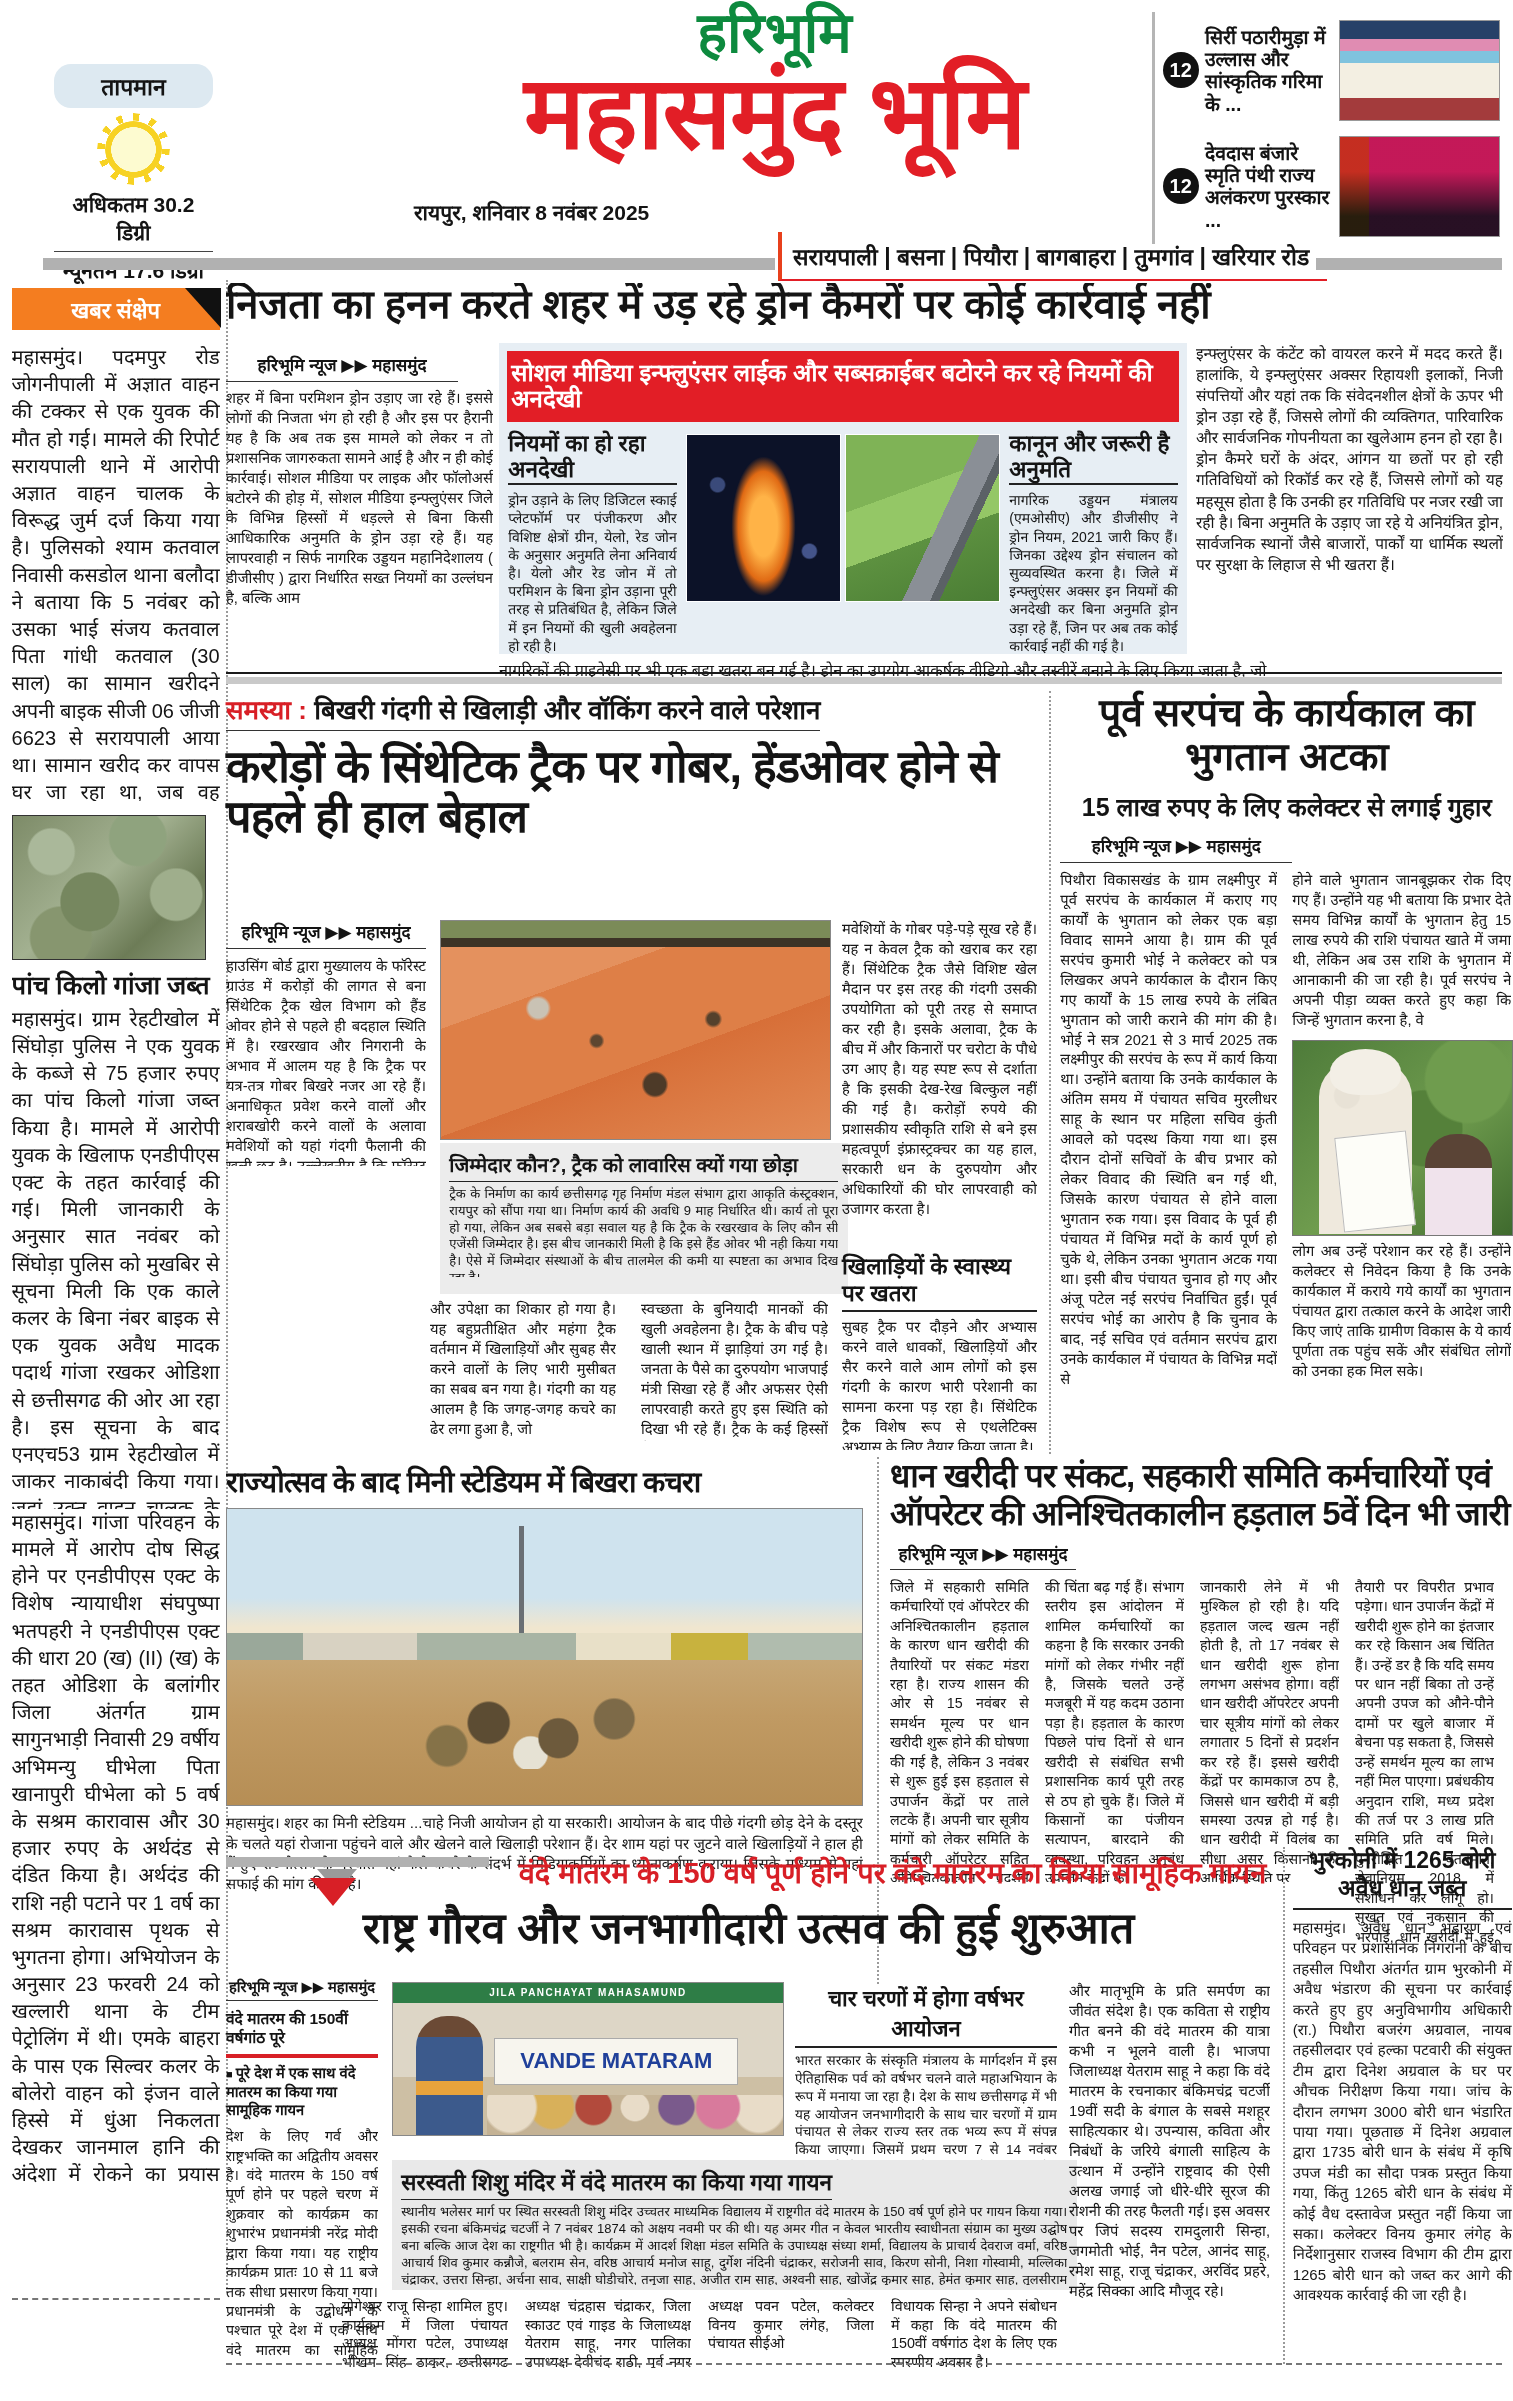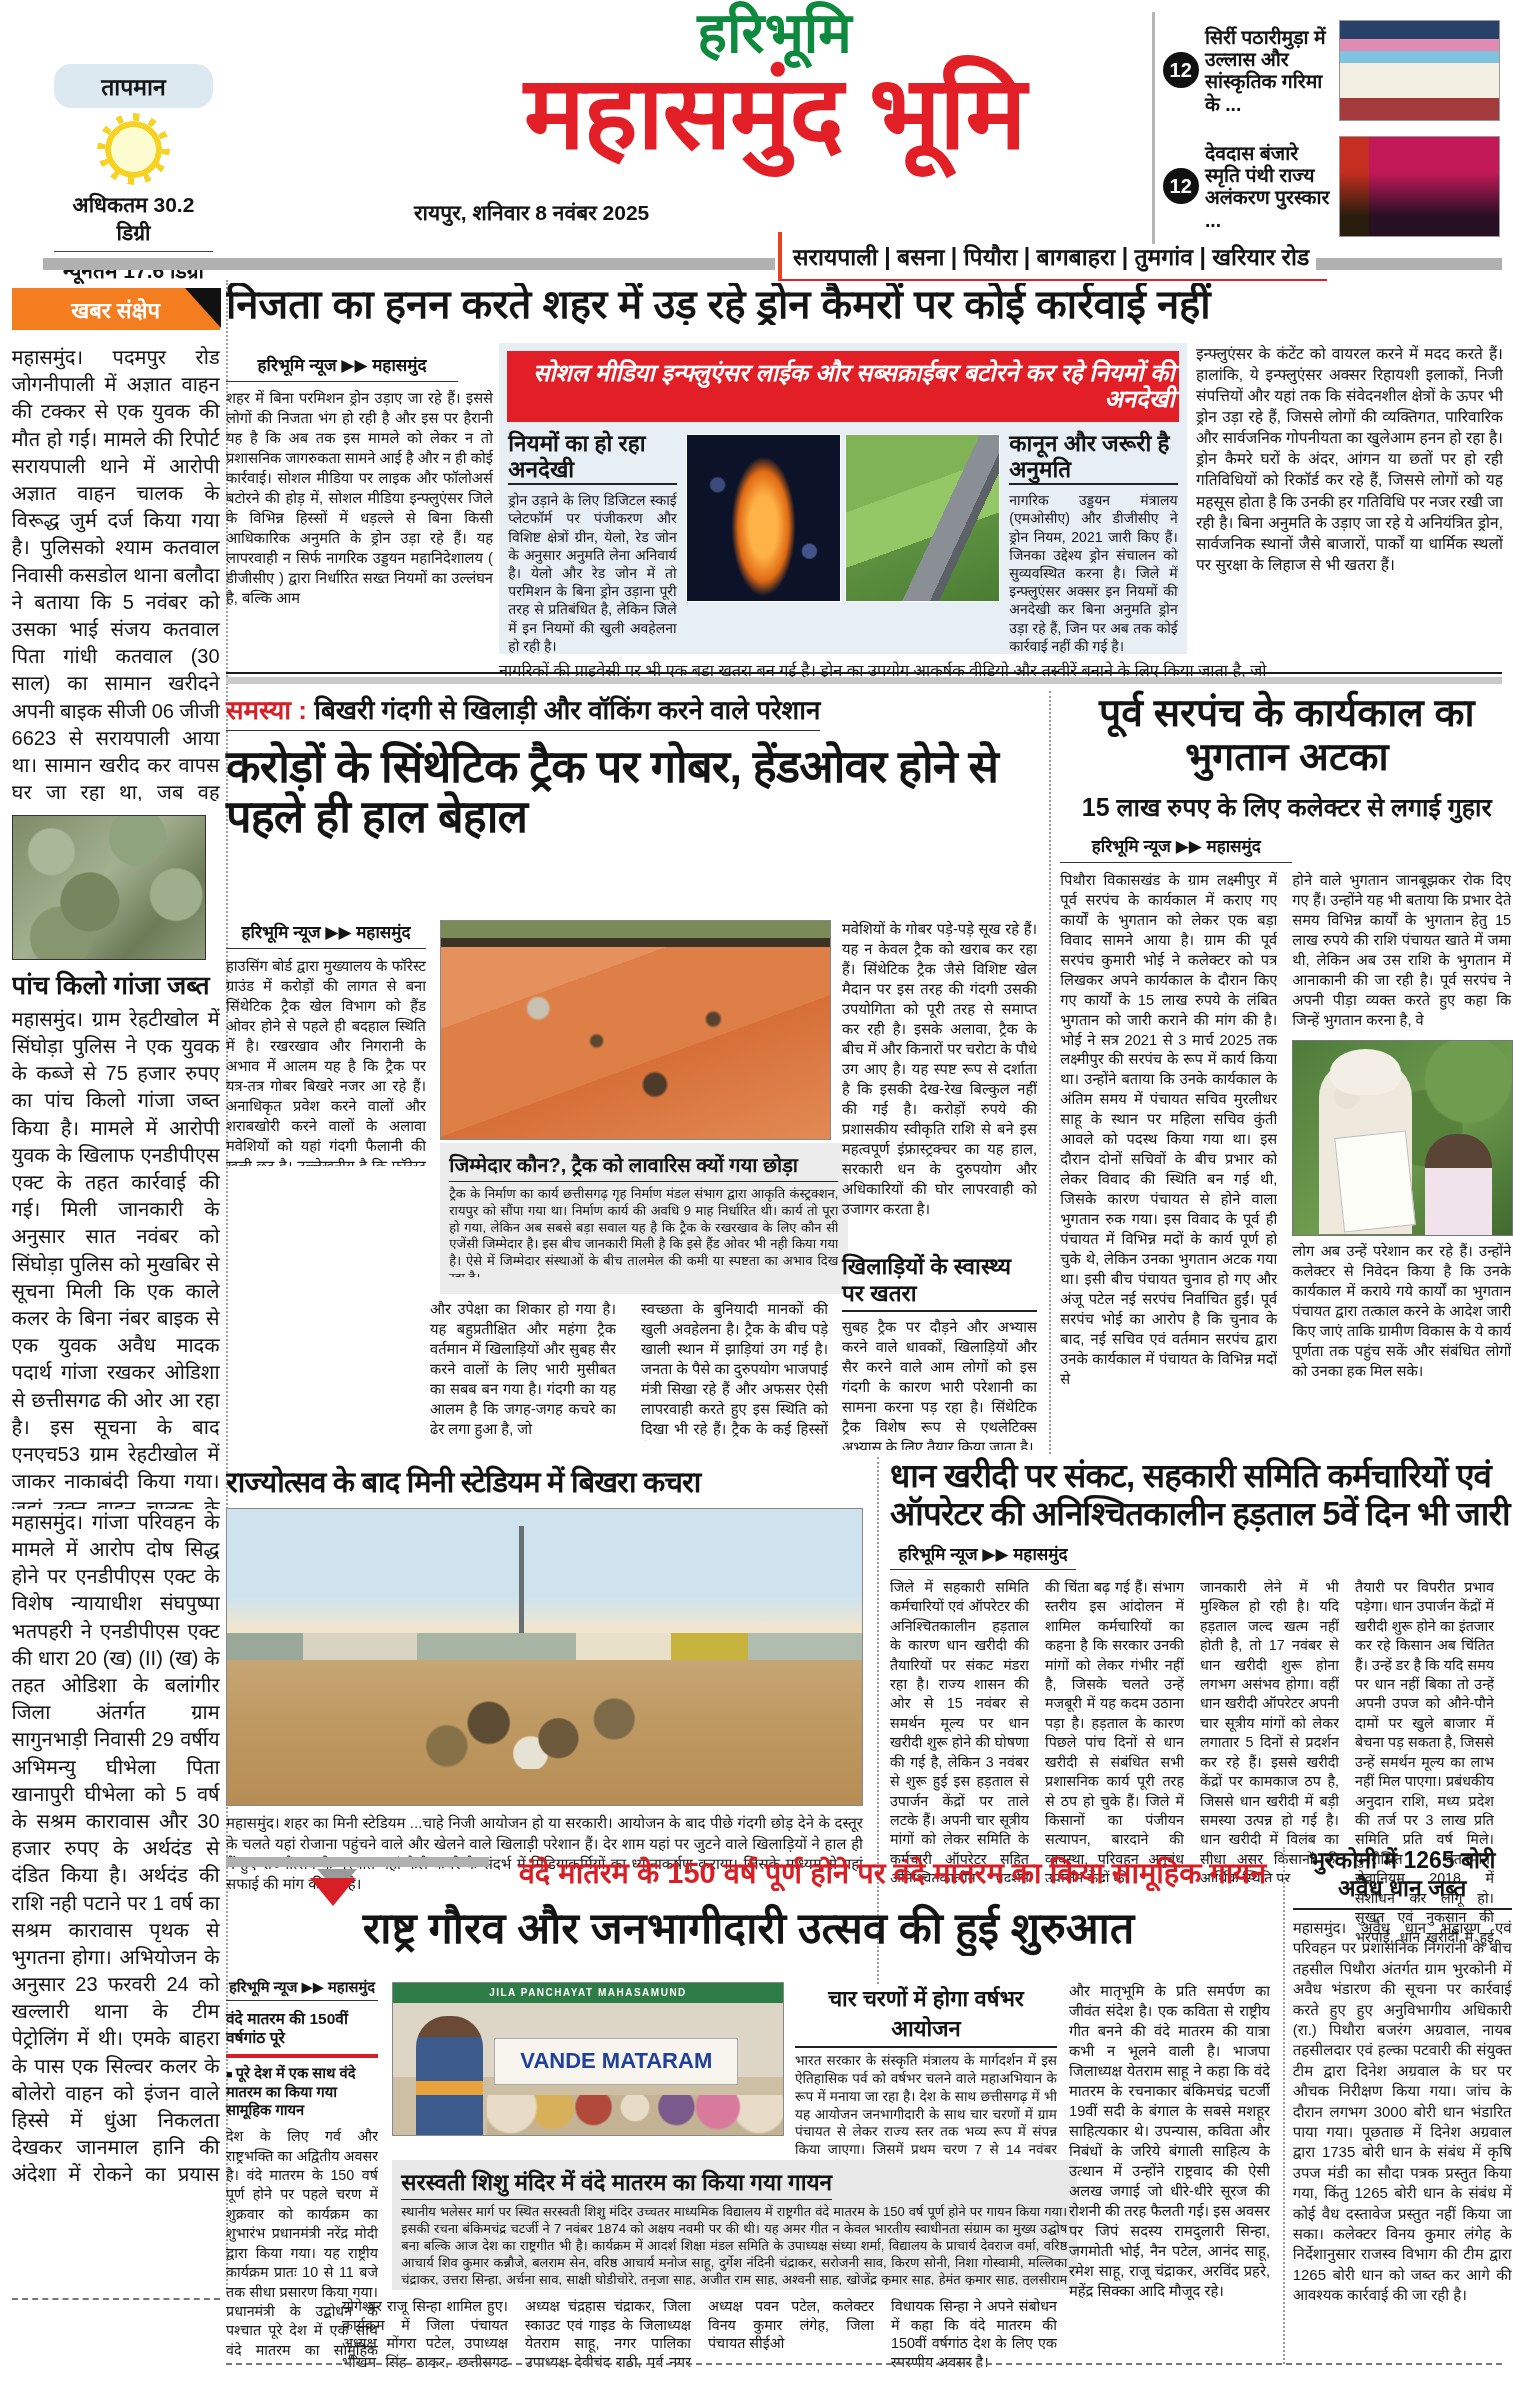--- a/index.html
+++ b/index.html
@@ -50,22 +50,22 @@
         radial-gradient(circle at 85% 55%,#9fae8c 0 14%,transparent 15%),
         radial-gradient(circle at 25% 85%,#87966f 0 16%,transparent 17%),
         linear-gradient(135deg,#7d8b68,#a3b191 45%,#6d7c57 75%,#8e9c7c);}
 
   
   .topstory{left:226px;top:283px;width:1276px;height:387px;}
   .h1-drone{font-size:40px;font-weight:bold;line-height:1.05;white-space:nowrap;overflow:hidden;}
   .byline{font-size:17px;font-weight:bold;text-align:center;border-bottom:1.5px solid #333;padding-bottom:4.6px;}
   .ts-left{left:0;top:70px;width:267px;height:288px;}
   .infobox{left:273px;top:60px;width:688px;height:311px;background:#e7eef4;padding:0;}
-  .redbanner{background:#e21e26;color:#fff;font-size:24px;font-weight:bold;text-align:right;
-             padding:9.3px 4.6px;margin:7.7px 7.7px 6.2px;line-height:1.1;font-style:italic;}
+  .redbanner{background:#e21e26;color:#fff;font-size:24px;font-weight:bold;text-align:left;
+             padding:9.3px 4.6px;margin:7.7px 7.7px 6.2px;line-height:1.1;}
   .ib-row{display:flex;gap:9px;padding:3.1px 9.3px;}
   .ib-col{width:211px;}
   .ib-head{font-size:22.5px;font-weight:bold;border-bottom:2.3px solid #222;margin-bottom:6.2px;line-height:1.15;}
   .ib-body{font-size:14px;line-height:1.3;text-align:justify;overflow:hidden;height:186px;}
   .ib-photos{display:flex;gap:4.6px;align-items:flex-start;margin-top:3.1px;}
   .night-photo{width:153px;height:166px;border:1.5px solid #fff;
       background:
         radial-gradient(ellipse 30% 60% at 50% 55%,#ffb347 0 30%,#e06a14 55%,transparent 70%),
         radial-gradient(circle at 20% 30%,#3a4a7a 0 4%,transparent 5%),
         radial-gradient(circle at 80% 70%,#44548a 0 4%,transparent 5%),

